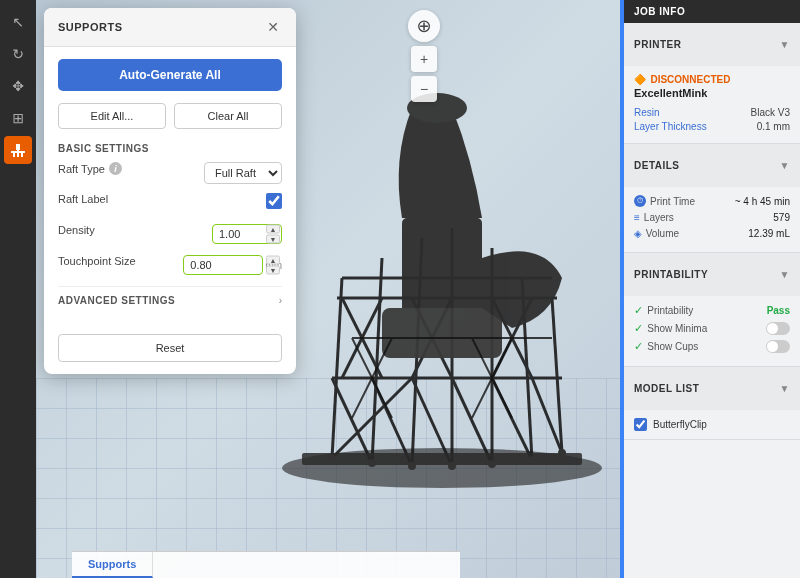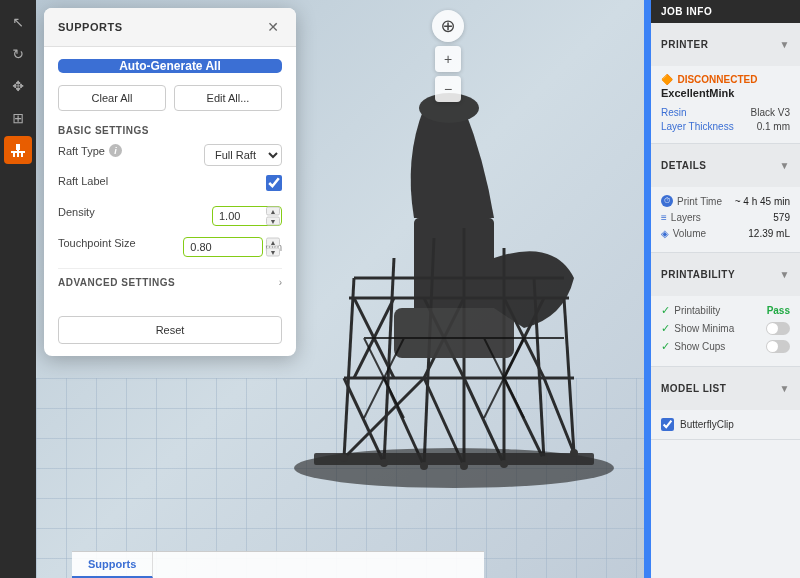--- a/index.html
+++ b/index.html
@@ -127,20 +127,21 @@
     .panel-body {
       padding: 12px 14px;
     }
 
     .auto-generate-btn {
       width: 100%;
       background: #3b6fd4;
       color: white;
       border: none;
       border-radius: 5px;
+      padding: 9px;
       font-size: 12px;
       font-weight: 600;
       cursor: pointer;
       margin-bottom: 12px;
     }
 
     .section-title {
       font-size: 10px;
       font-weight: 700;
       letter-spacing: 0.5px;
@@ -316,23 +317,23 @@
       justify-content: center;
       font-size: 14px;
       color: #555;
       cursor: pointer;
       box-shadow: 0 1px 4px rgba(0,0,0,0.2);
       border: none;
     }
 
     
     .right-panel {
-      width: 156px;
+      width: 180px;
       background: #f0f2f4;
-      border-left: 7px solid #3b82f6;
+      border-left: 4px solid #3b82f6;
       flex-shrink: 0;
       overflow-y: auto;
     }
 
     .right-panel-section {
       border-bottom: 1px solid #d8dce0;
     }
 
     .right-panel-header {
       padding: 16px 10px;
@@ -629,22 +630,22 @@
     <div class="supports-panel">
       <div class="panel-header">
         <span class="panel-title">SUPPORTS</span>
         <div class="panel-close">✕</div>
       </div>
 
       <div class="panel-body">
         <button class="auto-generate-btn">Auto-Generate All</button>
 
         <div class="edit-buttons">
+          <button class="edit-btn">Edit All...</button>
           <button class="edit-btn">Clear All</button>
-          <button class="edit-btn">Edit All...</button>
         </div>
 
         <div class="section-title">BASIC SETTINGS</div>
 
         
         <div class="settings-row">
           <div class="settings-label">
             <span>Raft Type</span>
             <div class="info-icon">i</div>
           </div>

